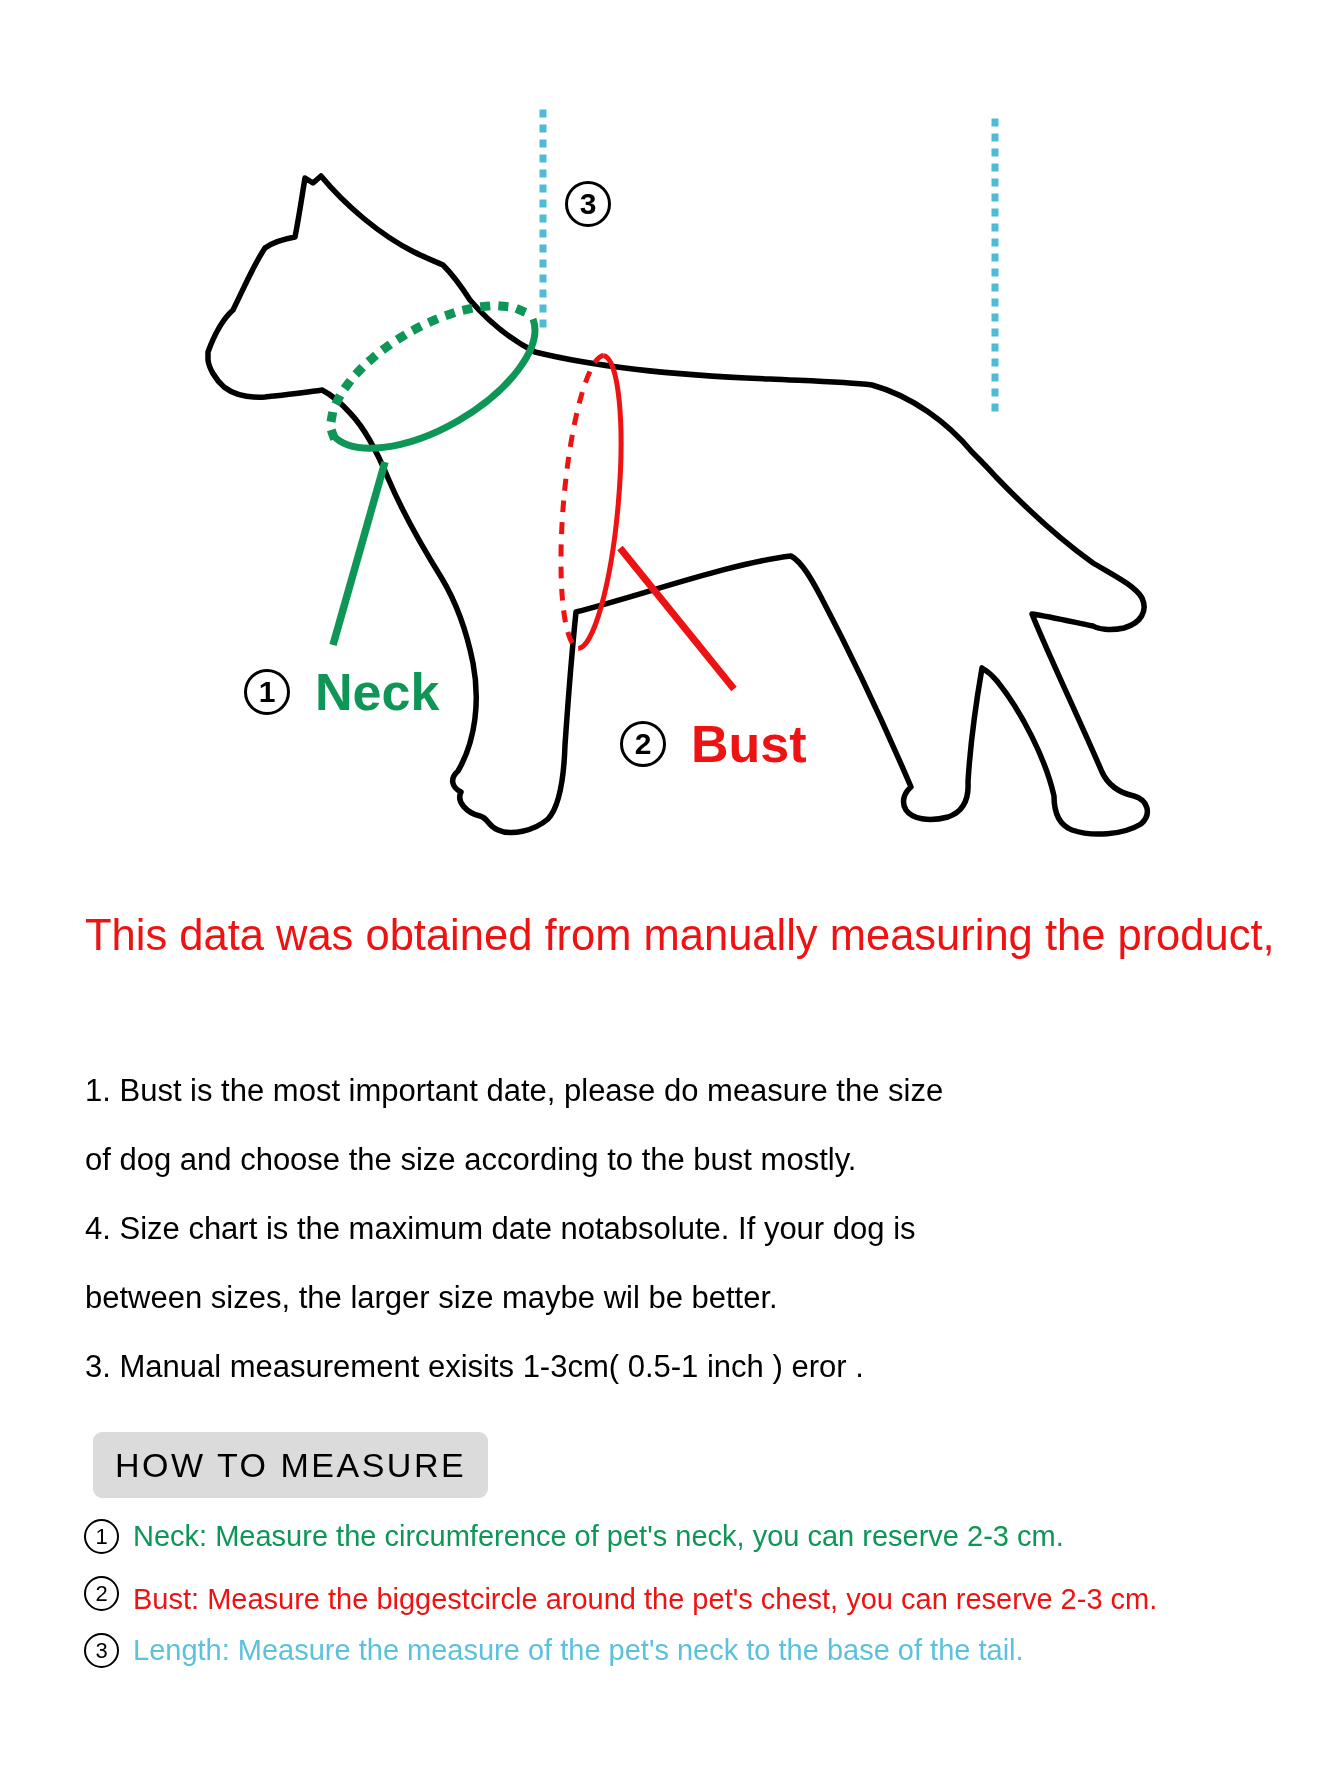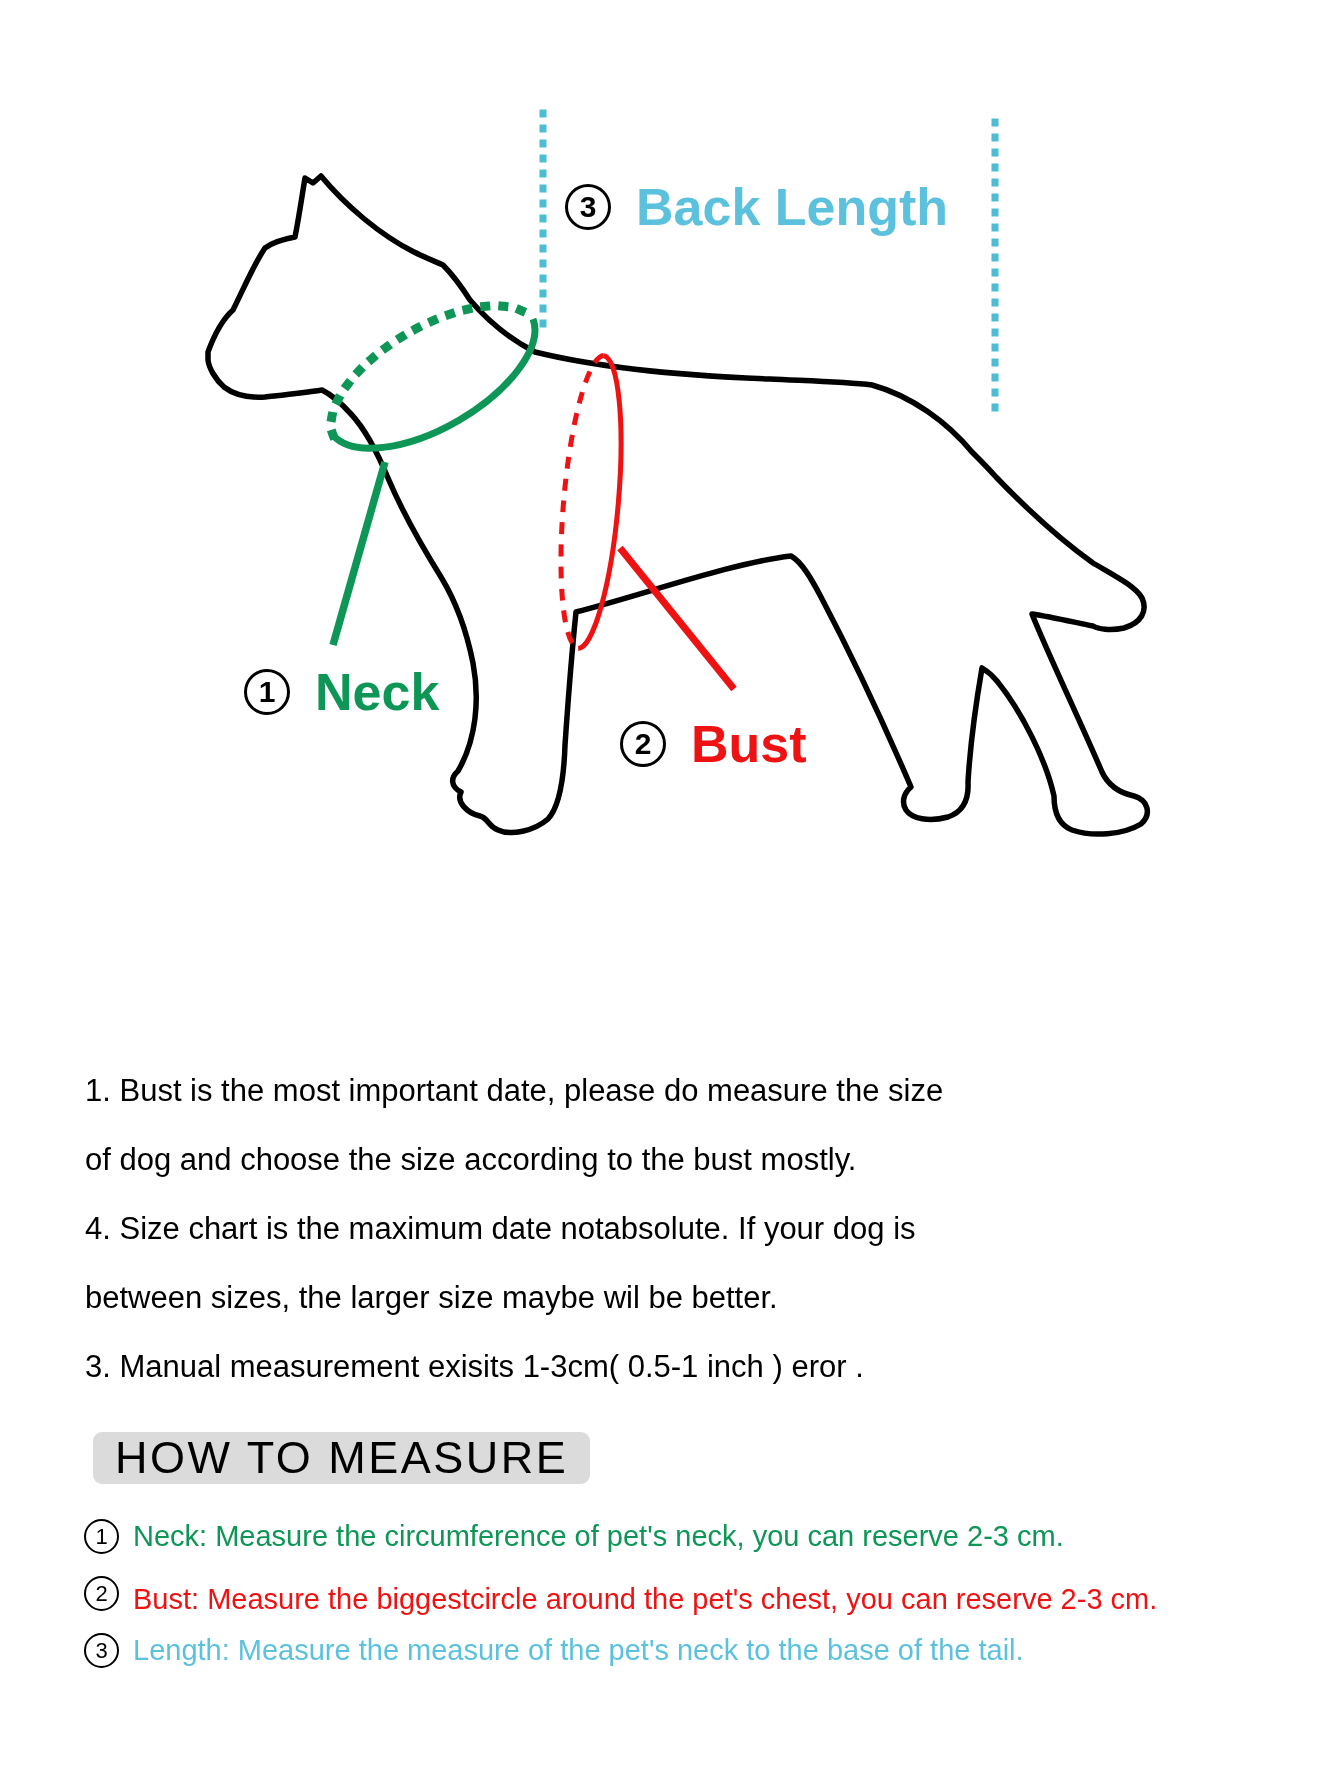--- a/index.html
+++ b/index.html
@@ -19,23 +19,23 @@
     width:46px;height:46px;border:3.5px solid #000;border-radius:50%;
     display:flex;align-items:center;justify-content:center;
     font-size:30px;font-weight:700;color:#000;background:#fff;flex:0 0 auto;
   }
   #lbl-back{left:565px;top:181px;color:var(--blue);}
   #lbl-neck{left:244px;top:666px;color:var(--green);}
   #lbl-bust{left:620px;top:718px;color:var(--red);}
   .notice{position:absolute;left:85px;top:900px;width:1200px;font-size:43.5px;line-height:70px;color:var(--red);}
   .notes{position:absolute;left:85px;top:1056px;width:1210px;font-size:31px;line-height:69px;color:#000;}
   .htm-box{
-    position:absolute;left:93px;top:1432px;height:52px;padding:0 22px;
+    position:absolute;left:93px;top:1432px;height:66px;padding:0 22px;
     background:var(--heading_bg);border-radius:9px;display:flex;align-items:center;
-    font-size:45px;letter-spacing:2.5px;color:#000;
+    font-size:34px;letter-spacing:2.5px;color:#000;
   }
   .steps{position:absolute;left:84px;top:1508px;}
   .step{display:flex;align-items:center;height:57px;}
   .circ-sm{
     width:35px;height:35px;border:2.5px solid #000;border-radius:50%;
     display:flex;align-items:center;justify-content:center;
     font-size:22px;color:#000;background:#fff;flex:0 0 auto;
   }
   .step-text{margin-left:14px;font-size:29px;}
   .c-green{color:var(--green);} .c-red{color:var(--red);margin-top:12px;} .c-blue{color:var(--blue);}
@@ -108,33 +108,33 @@
 
     <path class="st-red" d="M 603.8 355.6 A 28 147 5 0 0 578.2 648.4" stroke-width="5" stroke-dasharray="12 10"></path>
     <path class="st-red" d="M 603.8 355.6 A 28 147 5 0 1 578.2 648.4" stroke-width="5"></path>
 
     <line class="st-green" x1="385" y1="462" x2="333" y2="645" stroke-width="7.5"></line>
     <line class="st-red" x1="620" y1="548" x2="734" y2="689" stroke-width="7"></line>
   </svg>
 
   <div class="lbl" id="lbl-back">
     <span class="circ-lg">3</span>
-    <span>Back Length</span>
   </div>
   <div class="lbl" id="lbl-neck">
     <span class="circ-lg">1</span>
     <span>Neck</span>
   </div>
   <div class="lbl" id="lbl-bust">
     <span class="circ-lg">2</span>
     <span>Bust</span>
   </div>
 </div>
 
 <div class="notice">
+  <div>This data was obtained from manually measuring the product,</div>
 </div>
 
 <div class="notes">
   <div>1. Bust is the most important date, please do measure the size</div>
   <div>of dog and choose the size according to the bust mostly.</div>
   <div>4. Size chart is the maximum date notabsolute. If your dog is</div>
   <div>between sizes, the larger size maybe wil be better.</div>
   <div>3. Manual measurement exisits 1-3cm( 0.5-1 inch ) eror .</div>
 </div>
 

